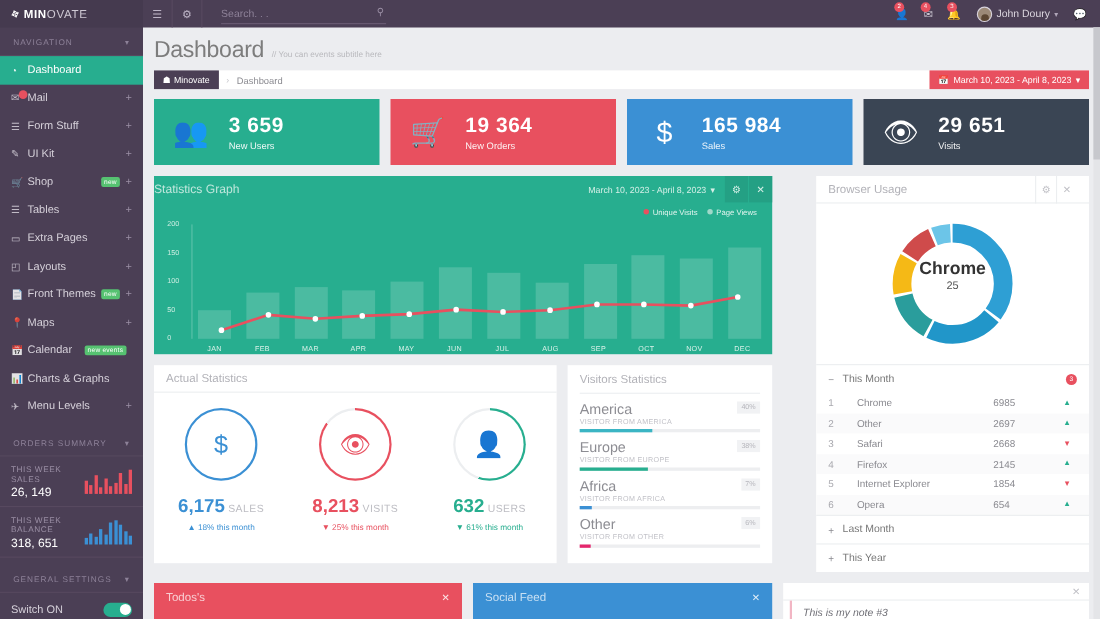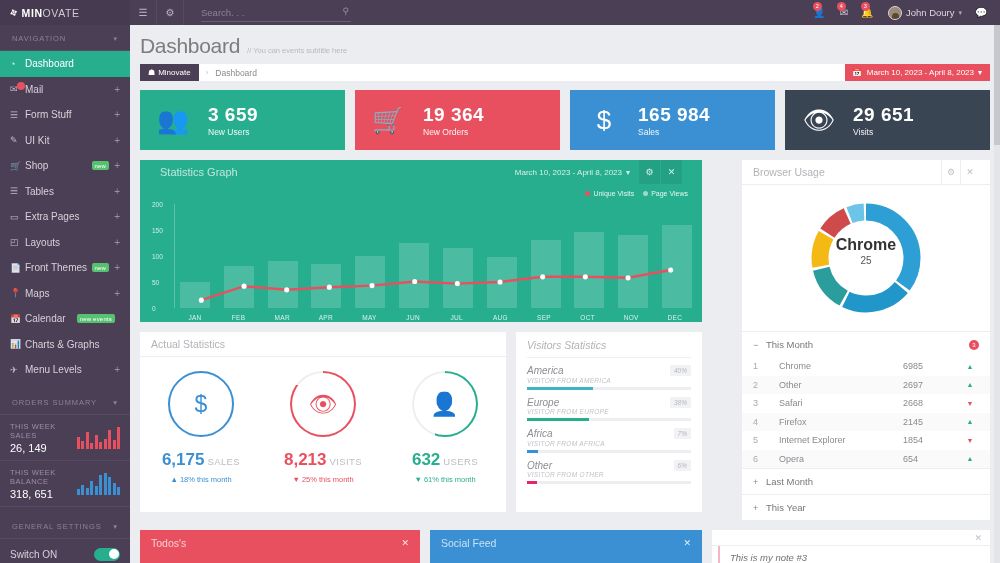--- a/index.html
+++ b/index.html
@@ -105,21 +105,21 @@
   .kpi { flex:1; height:60px; display:flex; align-items:center; padding:0 14px; gap:14px; color:#fff; }
   .kpi-ico { font-size:26px; line-height:1; width:40px; text-align:center; }
   .kpi-num { font-size:19px; font-weight:bold; letter-spacing:.5px; }
   .kpi-lbl { font-size:8.5px; opacity:.92; margin-top:1px; }
 
   .row2 { display:flex; gap:10px; }
   .col-left { width:562px; flex:0 0 562px; }
   .col-right { flex:1;margin-left:30px; }
 
   .chart-card { background:#27ae8f; height:162px; position:relative; }
-  .chart-head { height:24px; display:flex; align-items:center; padding:0 20px; color:#fff; }
+  .chart-head { height:24px; display:flex; align-items:center; padding:0 0; color:#fff; }
   .chart-title { font-size:11px; font-weight:bold; }
   .chart-title span { font-weight:normal; color:#bfe7dc; }
   .chart-tools { margin-left:auto; display:flex; align-items:center; }
   .chart-date { font-size:8px; color:#d6f0e8; display:flex; align-items:center; gap:4px; padding:0 9px;
                 height:24px; cursor:pointer; }
   .chart-btn { width:21px; height:24px; display:flex; align-items:center; justify-content:center;
                color:#d6f0e8; font-size:9px; background:#24a084; cursor:pointer; }
   .chart-btn + .chart-btn { margin-left:1px; }
   .chart-body { position:relative; height:138px; padding:6px 10px 0 10px; }
   .legend { position:absolute; right:14px; top:6px; display:flex; gap:9px; font-size:7px; color:#e3f5ef; }
@@ -164,25 +164,25 @@
   .actual { width:366px; flex:0 0 366px; background:#fff; height:180px; }
   .actual-inner { display:flex; padding:14px 0 0; }
   .stat-col { flex:1; display:flex; flex-direction:column; align-items:center; }
   .ring { width:66px; height:66px; border-radius:50%; display:flex; align-items:center; justify-content:center;
           font-size:23px; position:relative; }
   .stat-big { margin-top:13px; font-size:17px; font-weight:bold; }
   .stat-big em { font-style:normal; font-size:9.5px; color:#bdbdc3; font-weight:normal; margin-left:3px;
                  letter-spacing:.4px; }
   .stat-sm { margin-top:5px; font-size:7.5px; }
 
-  .visitors { flex:1; background:#fff; height:180px;font-style:italic; }
+  .visitors { flex:1; background:#fff; height:180px; }
   .v-body { padding:7px 11px 0; }
   .v-item { margin-bottom:7px; }
   .v-top { display:flex; align-items:flex-start; }
-  .v-name { font-size:10px; color:#8d8d93; line-height:1.15; }
+  .v-name { font-size:13px; color:#8d8d93; line-height:1.15; }
   .v-desc { font-size:6.5px; color:#c2c2c8; letter-spacing:.3px; }
   .v-pct { margin-left:auto; background:#f1f2f4; color:#b6b6bc; font-size:6.5px; padding:2px 4px; }
   .v-bar { height:3px; background:#edeef0; margin-top:3px; }
   .v-bar i { display:block; height:3px; }
 
   .bottom { display:flex; gap:10px; margin-top:10px; }
   .todos { width:280px; flex:0 0 280px; background:#e8505f; height:40px; }
   .social { width:272px; flex:0 0 272px; background:#3b90d4; height:40px; }
   .pane-head { height:25px; display:flex; align-items:center; padding:0 11px; color:#fff; }
   .pane-title { font-size:10.5px; font-weight:bold; }

